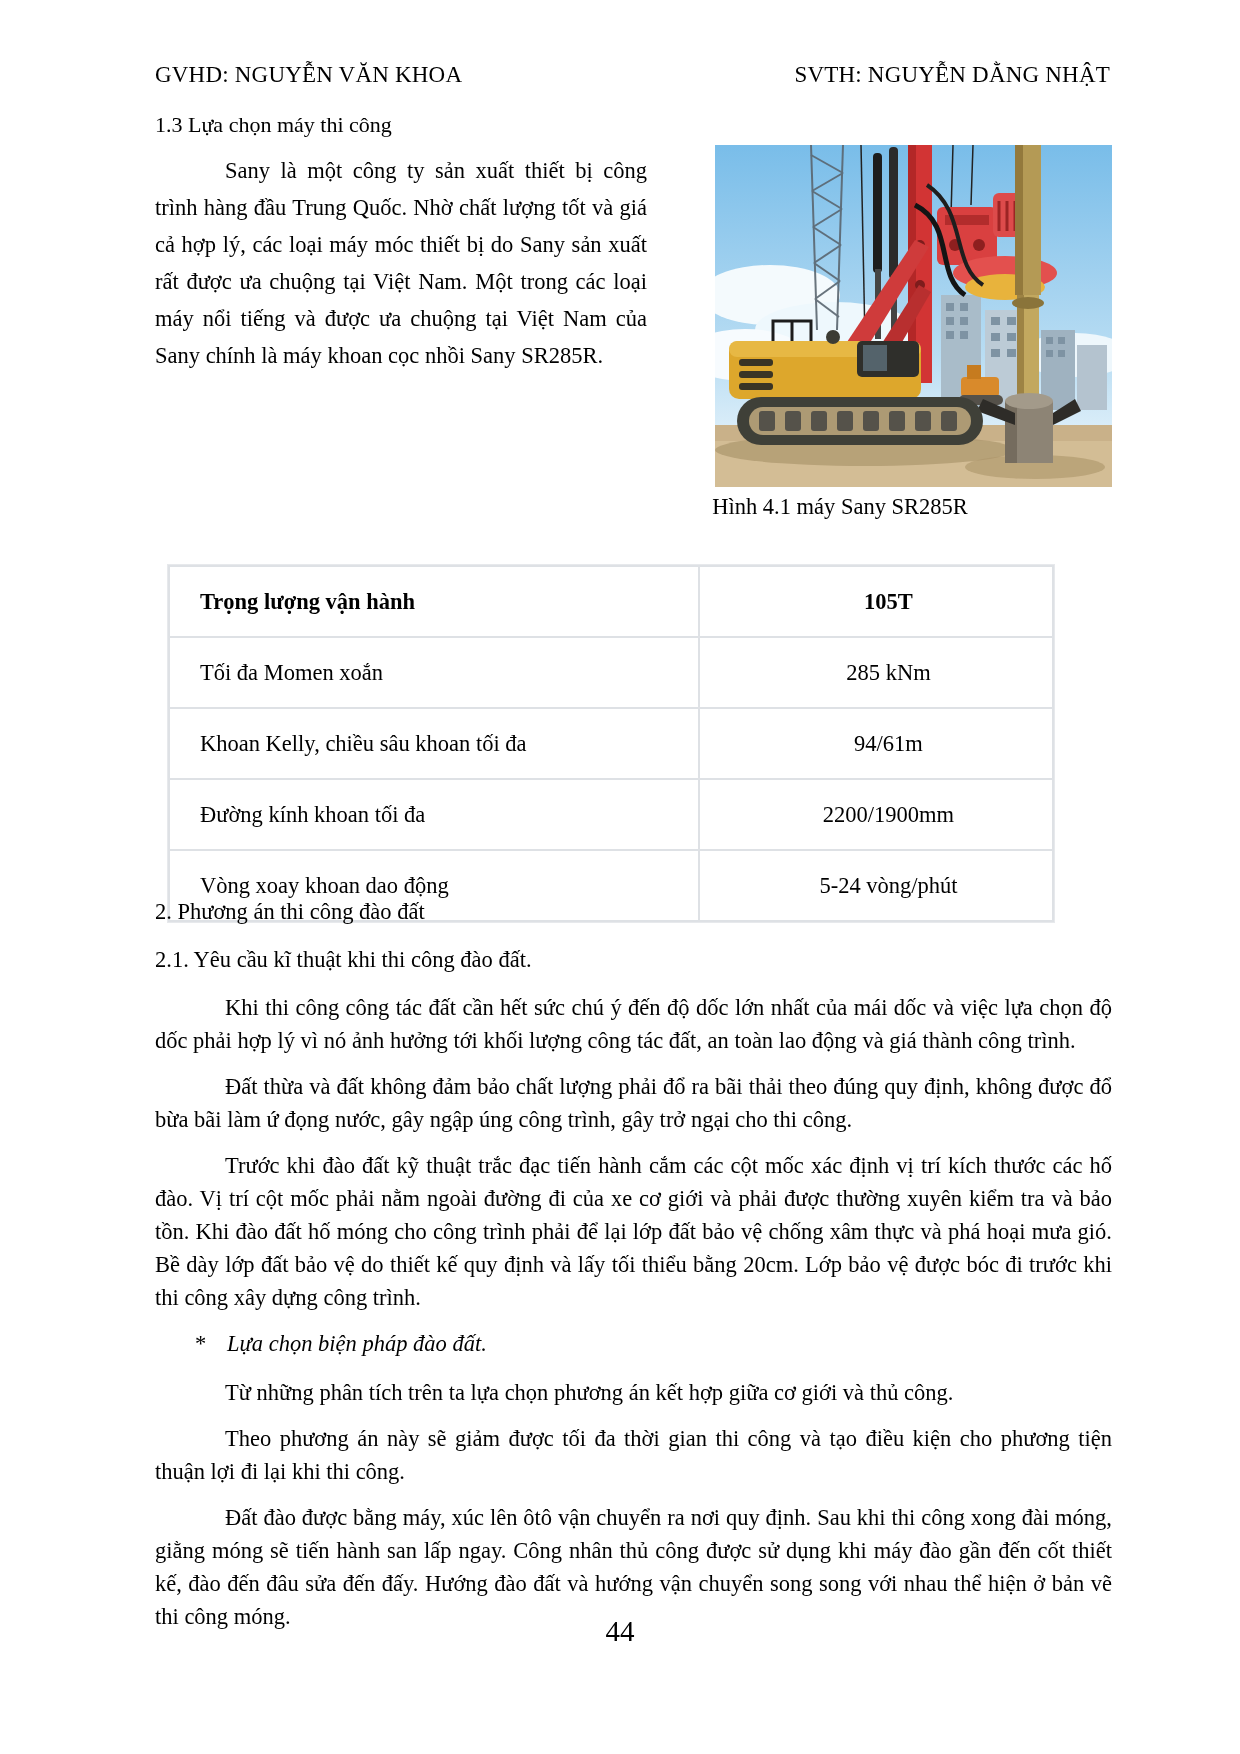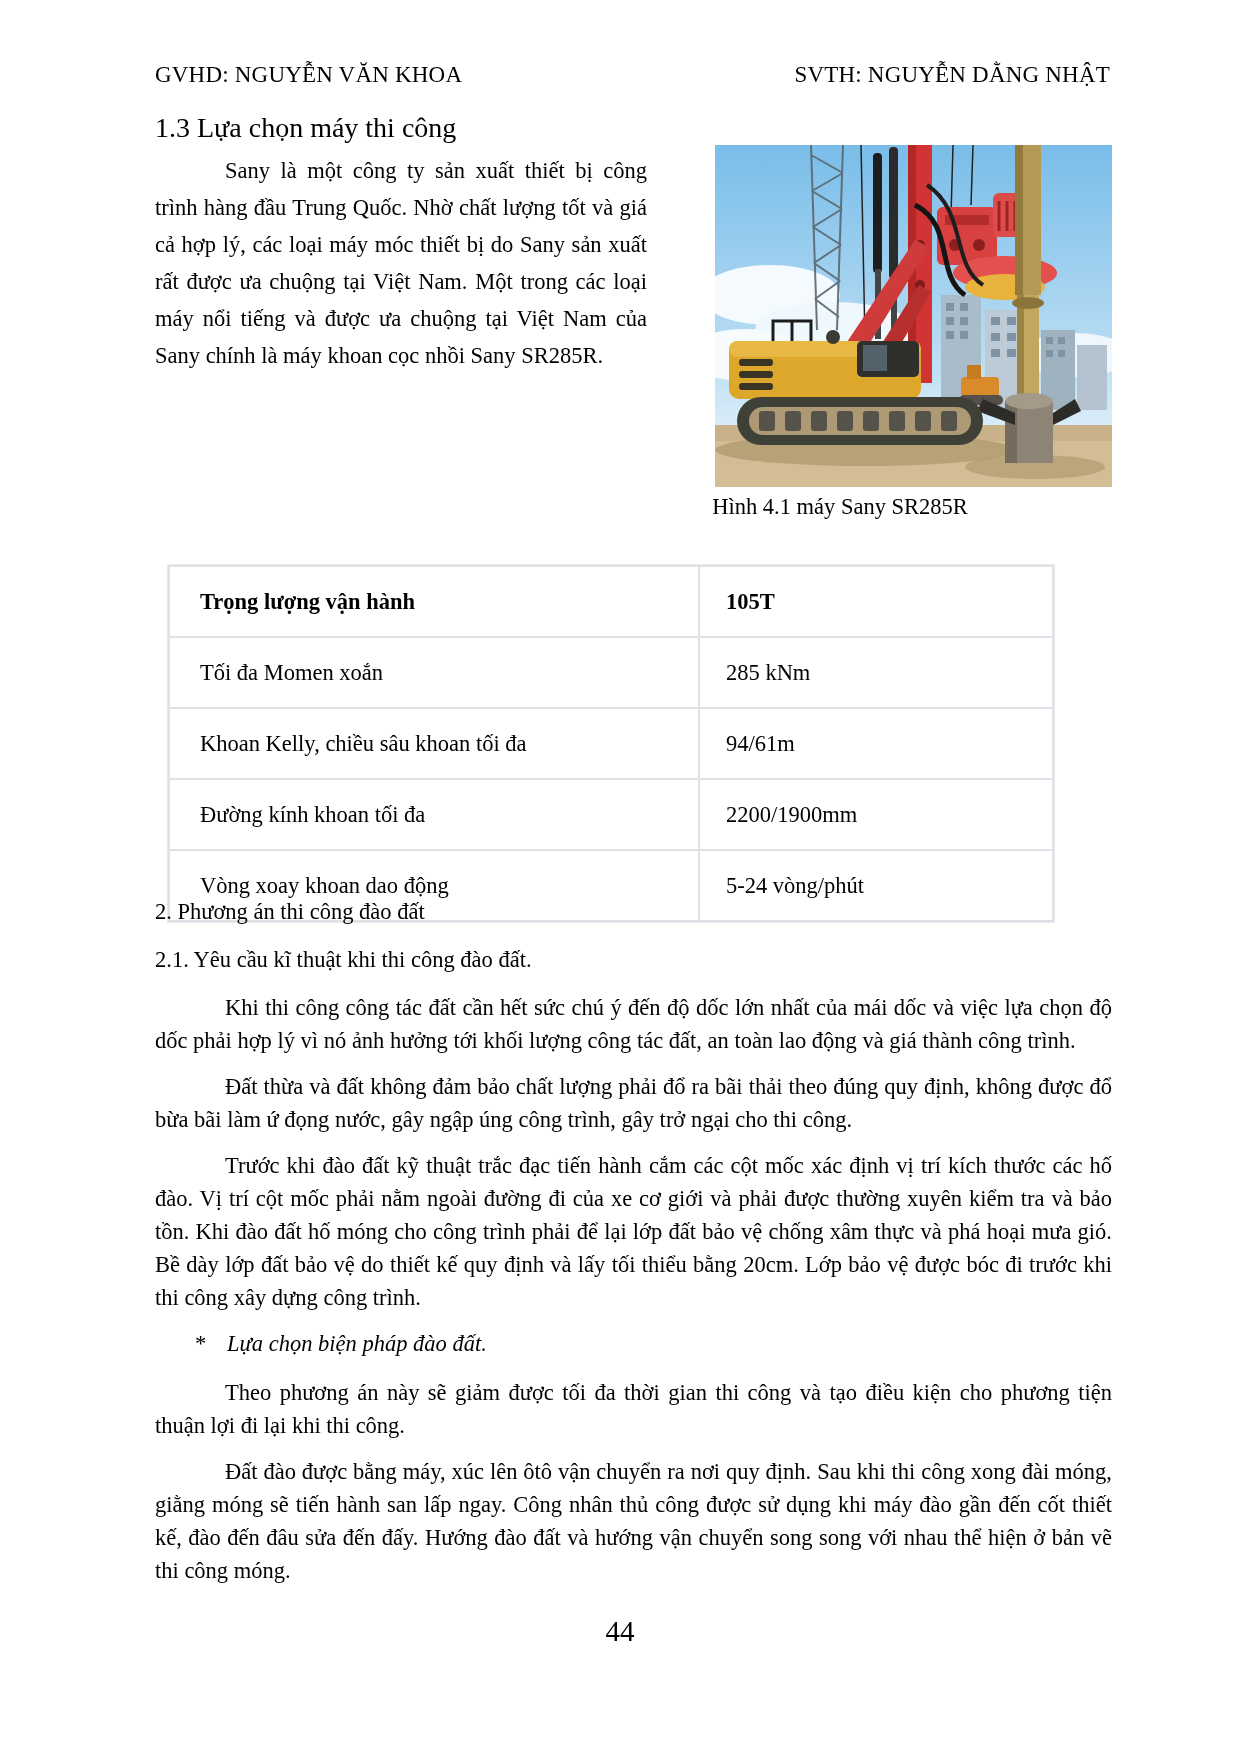--- a/index.html
+++ b/index.html
@@ -11,21 +11,21 @@
   .page { position: relative; width: 1240px; height: 1754px; background: #fff; overflow: hidden; }
 
   .header {
     position: absolute; left: 155px; top: 62px; width: 955px;
     display: flex; justify-content: space-between;
     font-size: 23px; letter-spacing: 0.2px;
   }
 
   .h13 {
     position: absolute; left: 155px; top: 112px;
-    font-size: 28px;
+    font-size: 22px;
   }
 
   .leftcol {
     position: absolute; left: 155px; top: 152px; width: 492px;
     font-size: 22.5px; line-height: 37px; text-align: justify;
   }
   .leftcol p { margin: 0 0 14px 0; text-indent: 70px; }
 
   .figure {
     position: absolute; left: 715px; top: 145px; width: 397px; height: 342px;
@@ -43,21 +43,21 @@
     border-collapse: collapse; table-layout: fixed;
     font-size: 22.5px;
   }
   .spec-table td {
     border: 2px solid #dee1e5;
     height: 67px; vertical-align: middle;
     background: #fff;
   }
   .spec-table col.c1 { width: 530px; }
   .spec-table td.label { padding-left: 30px; }
-  .spec-table td.value { padding-left: 26px; }
+  .spec-table td.value { padding-left: 26px; text-align: center; }
   .spec-table tr.head td { font-weight: bold; }
   .spec-table { border: 2px solid #dee1e5; box-shadow: 0 0 0 1px #e7e9ec; }
 
   .sec2 {
     position: absolute; left: 155px; top: 888px; width: 957px;
     font-size: 22.5px; line-height: 33px; margin-top: 7px;
   }
   .sec2 .shead { margin: 0 0 15px 0; }
   .sec2 p.body { margin: 0 0 13px 0; text-indent: 70px; text-align: justify; }
   .sec2 .bullet { margin: 3px 0 16px 0; display: flex; }
@@ -269,19 +269,20 @@
   <div class="sec2">
     <div class="shead">2. Phương án thi công đào đất</div>
     <div class="shead">2.1. Yêu cầu kĩ thuật khi thi công đào đất.</div>
     <p class="body">Khi thi công công tác đất cần hết sức chú ý đến độ dốc lớn nhất của mái dốc và việc lựa chọn độ dốc phải hợp lý vì nó ảnh hưởng tới khối lượng công tác đất, an toàn lao động và giá thành công trình.</p>
     <p class="body">Đất thừa và đất không đảm bảo chất lượng phải đổ ra bãi thải theo đúng quy định, không được đổ bừa bãi làm ứ đọng nước, gây ngập úng công trình, gây trở ngại cho thi công.</p>
     <p class="body">Trước khi đào đất kỹ thuật trắc đạc tiến hành cắm các cột mốc xác định vị trí kích thước các hố đào. Vị trí cột mốc phải nằm ngoài đường đi của xe cơ giới và phải được thường xuyên kiểm tra và bảo tồn. Khi đào đất hố móng cho công trình phải để lại lớp đất bảo vệ chống xâm thực và phá hoại mưa gió. Bề dày lớp đất bảo vệ do thiết kế quy định và lấy tối thiểu bằng 20cm. Lớp bảo vệ được bóc đi trước khi thi công xây dựng công trình.</p>
     <div class="bullet">
       <span class="mark">*</span>
       <span class="btxt">Lựa chọn biện pháp đào đất.</span>
     </div>
+    <p class="body">Từ những phân tích trên ta lựa chọn phương án kết hợp giữa cơ giới và thủ công.</p>
     <p class="body">Theo phương án này sẽ giảm được tối đa thời gian thi công và tạo điều kiện cho phương tiện thuận lợi đi lại khi thi công.</p>
     <p class="body">Đất đào được bằng máy, xúc lên ôtô vận chuyển ra nơi quy định. Sau khi thi công xong đài móng, giằng móng sẽ tiến hành san lấp ngay. Công nhân thủ công được sử dụng khi máy đào gần đến cốt thiết kế, đào đến đâu sửa đến đấy. Hướng đào đất và hướng vận chuyển song song với nhau thể hiện ở bản vẽ thi công móng.</p>
   </div>
 
   <div class="pagenum">44</div>
 
 </div>
 
 </body></html>

